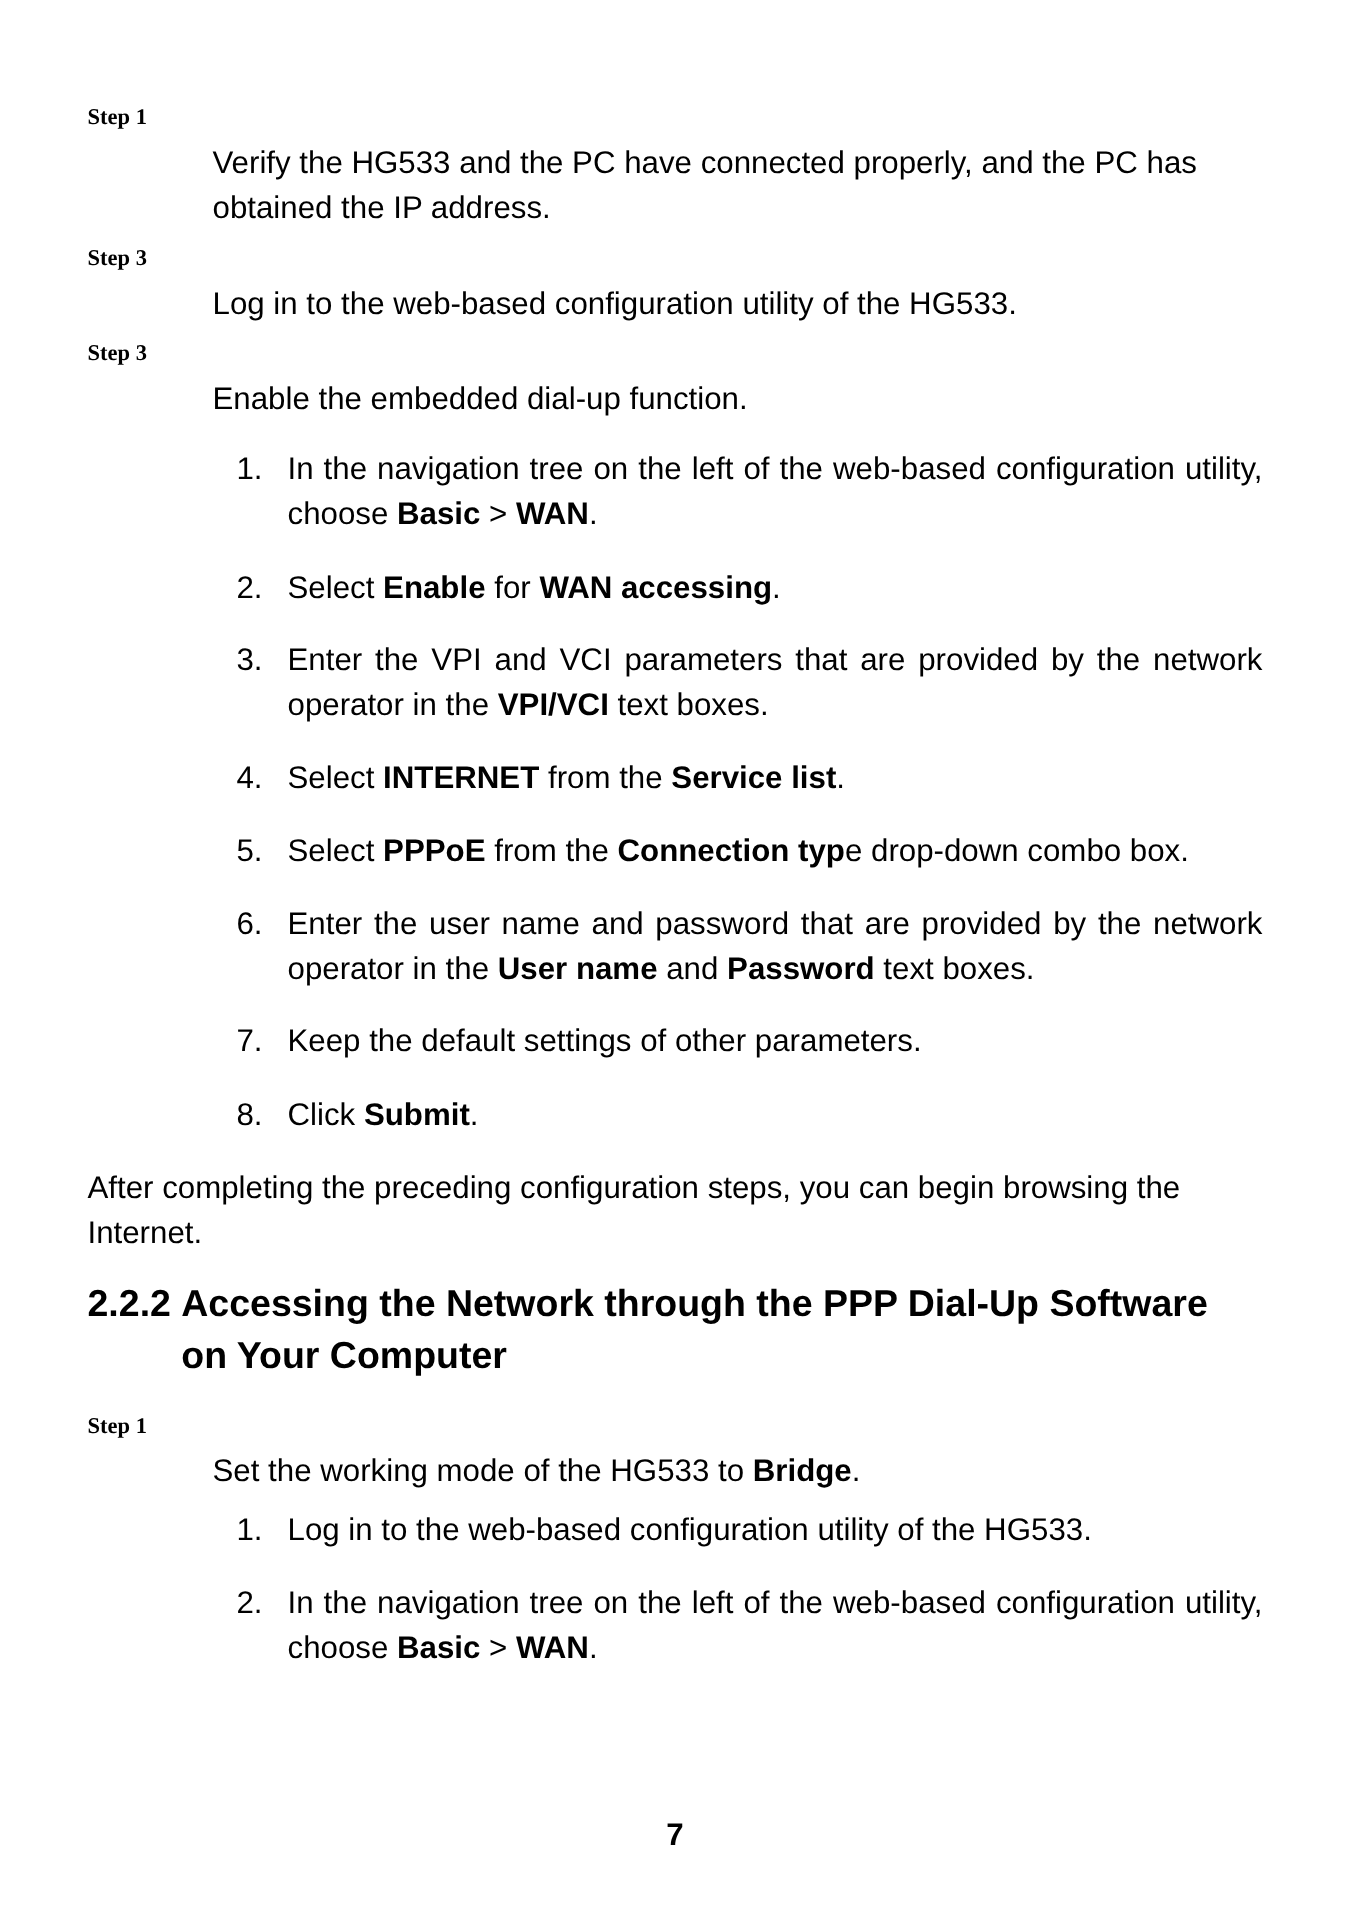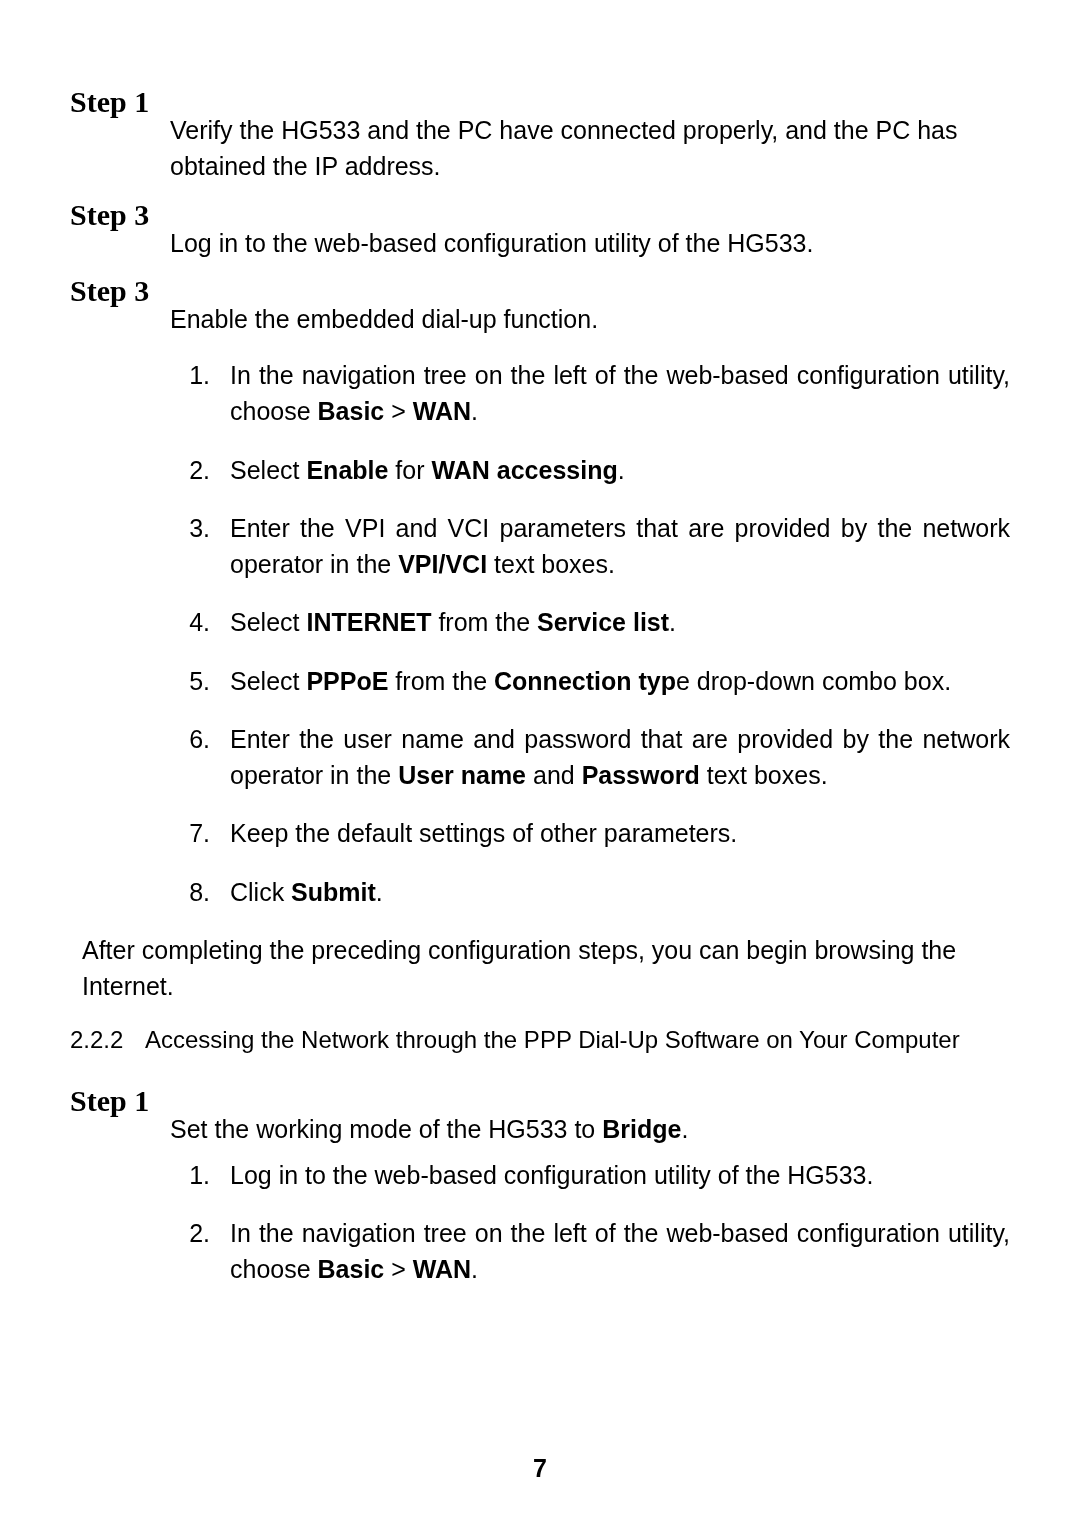--- a/index.html
+++ b/index.html
@@ -20,21 +20,21 @@
     display: flex;
     margin-bottom: 8px;
     line-height: 1.45;
     font-size: 25px;
   }
   .step-label {
     width: 100px;
     flex-shrink: 0;
     font-weight: bold;
     font-family: "Times New Roman", Times, serif;
-    font-size: 30px;
+    font-size: 18px;
   }
   .step-text {
     flex: 1;
     margin-top: 32px;
   }
   .num-list {
     margin: 20px 0 0 0;
   }
   .num-item {
     display: flex;
@@ -48,25 +48,25 @@
     flex-shrink: 0;
     text-align: right;
     padding-right: 20px;
   }
   .num-text {
     flex: 1;
   }
   .para {
     font-size: 25px;
     line-height: 1.45;
-    margin: 6px 0 20px 12px;
+    margin: 6px 0 20px 0;
   }
   .heading {
-    font-size: 24px;
-    font-weight: normal;
+    font-size: 30px;
+    font-weight: bold;
     display: flex;
     margin: 18px 0 22px 0;
     line-height: 1.35;
   }
   .heading-num {
     width: 75px;
     flex-shrink: 0;
   }
   .heading-text {
     flex: 1;

